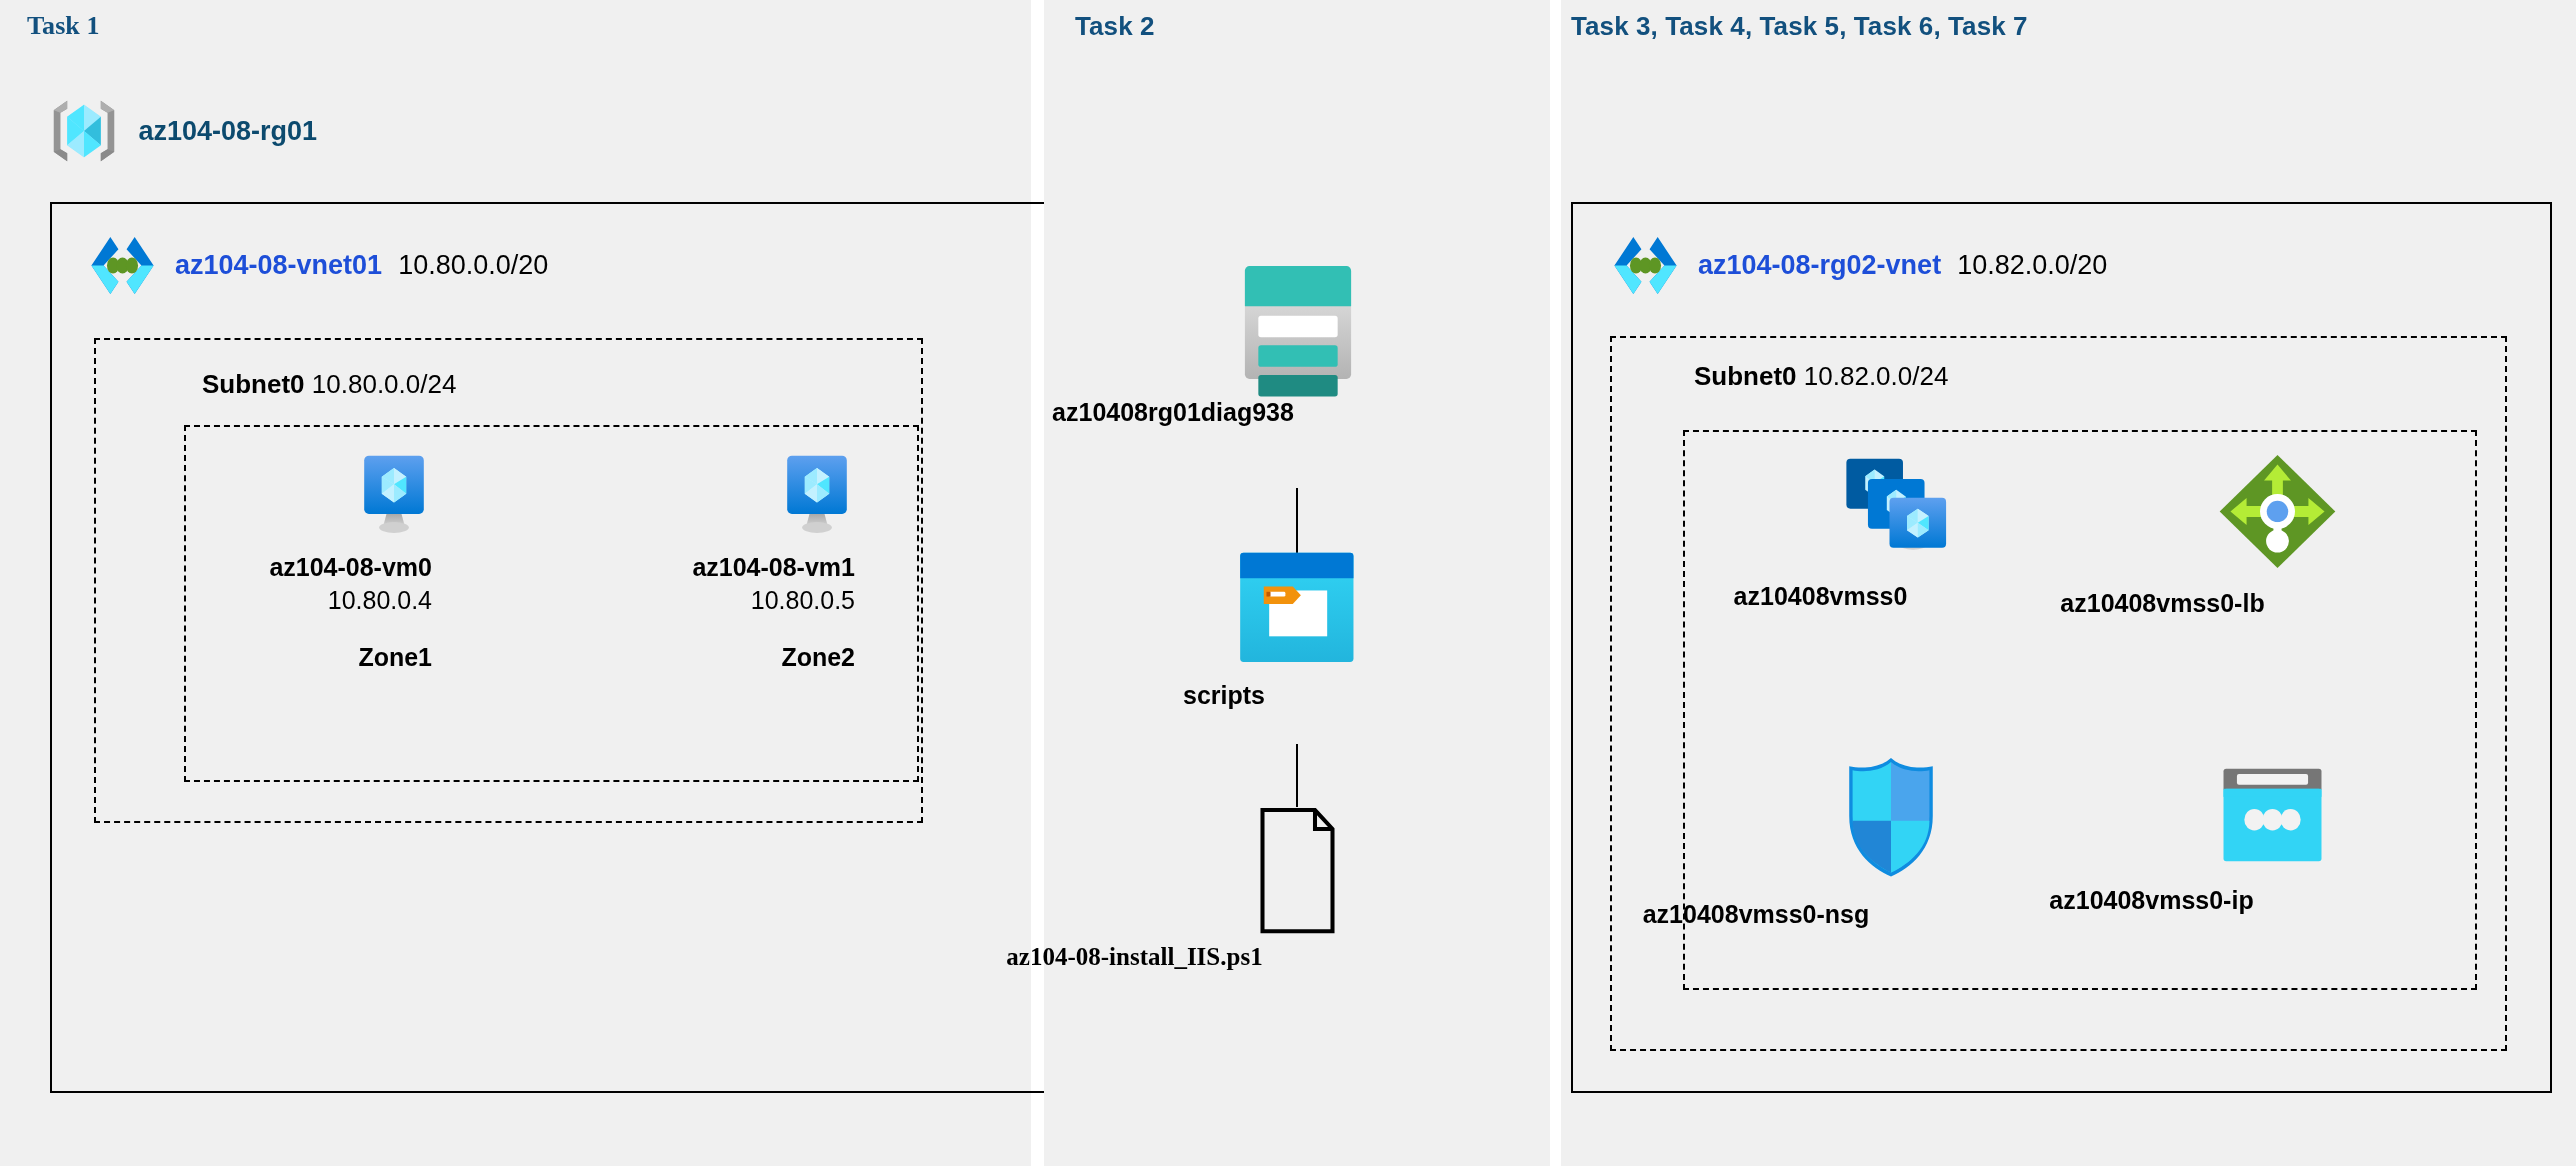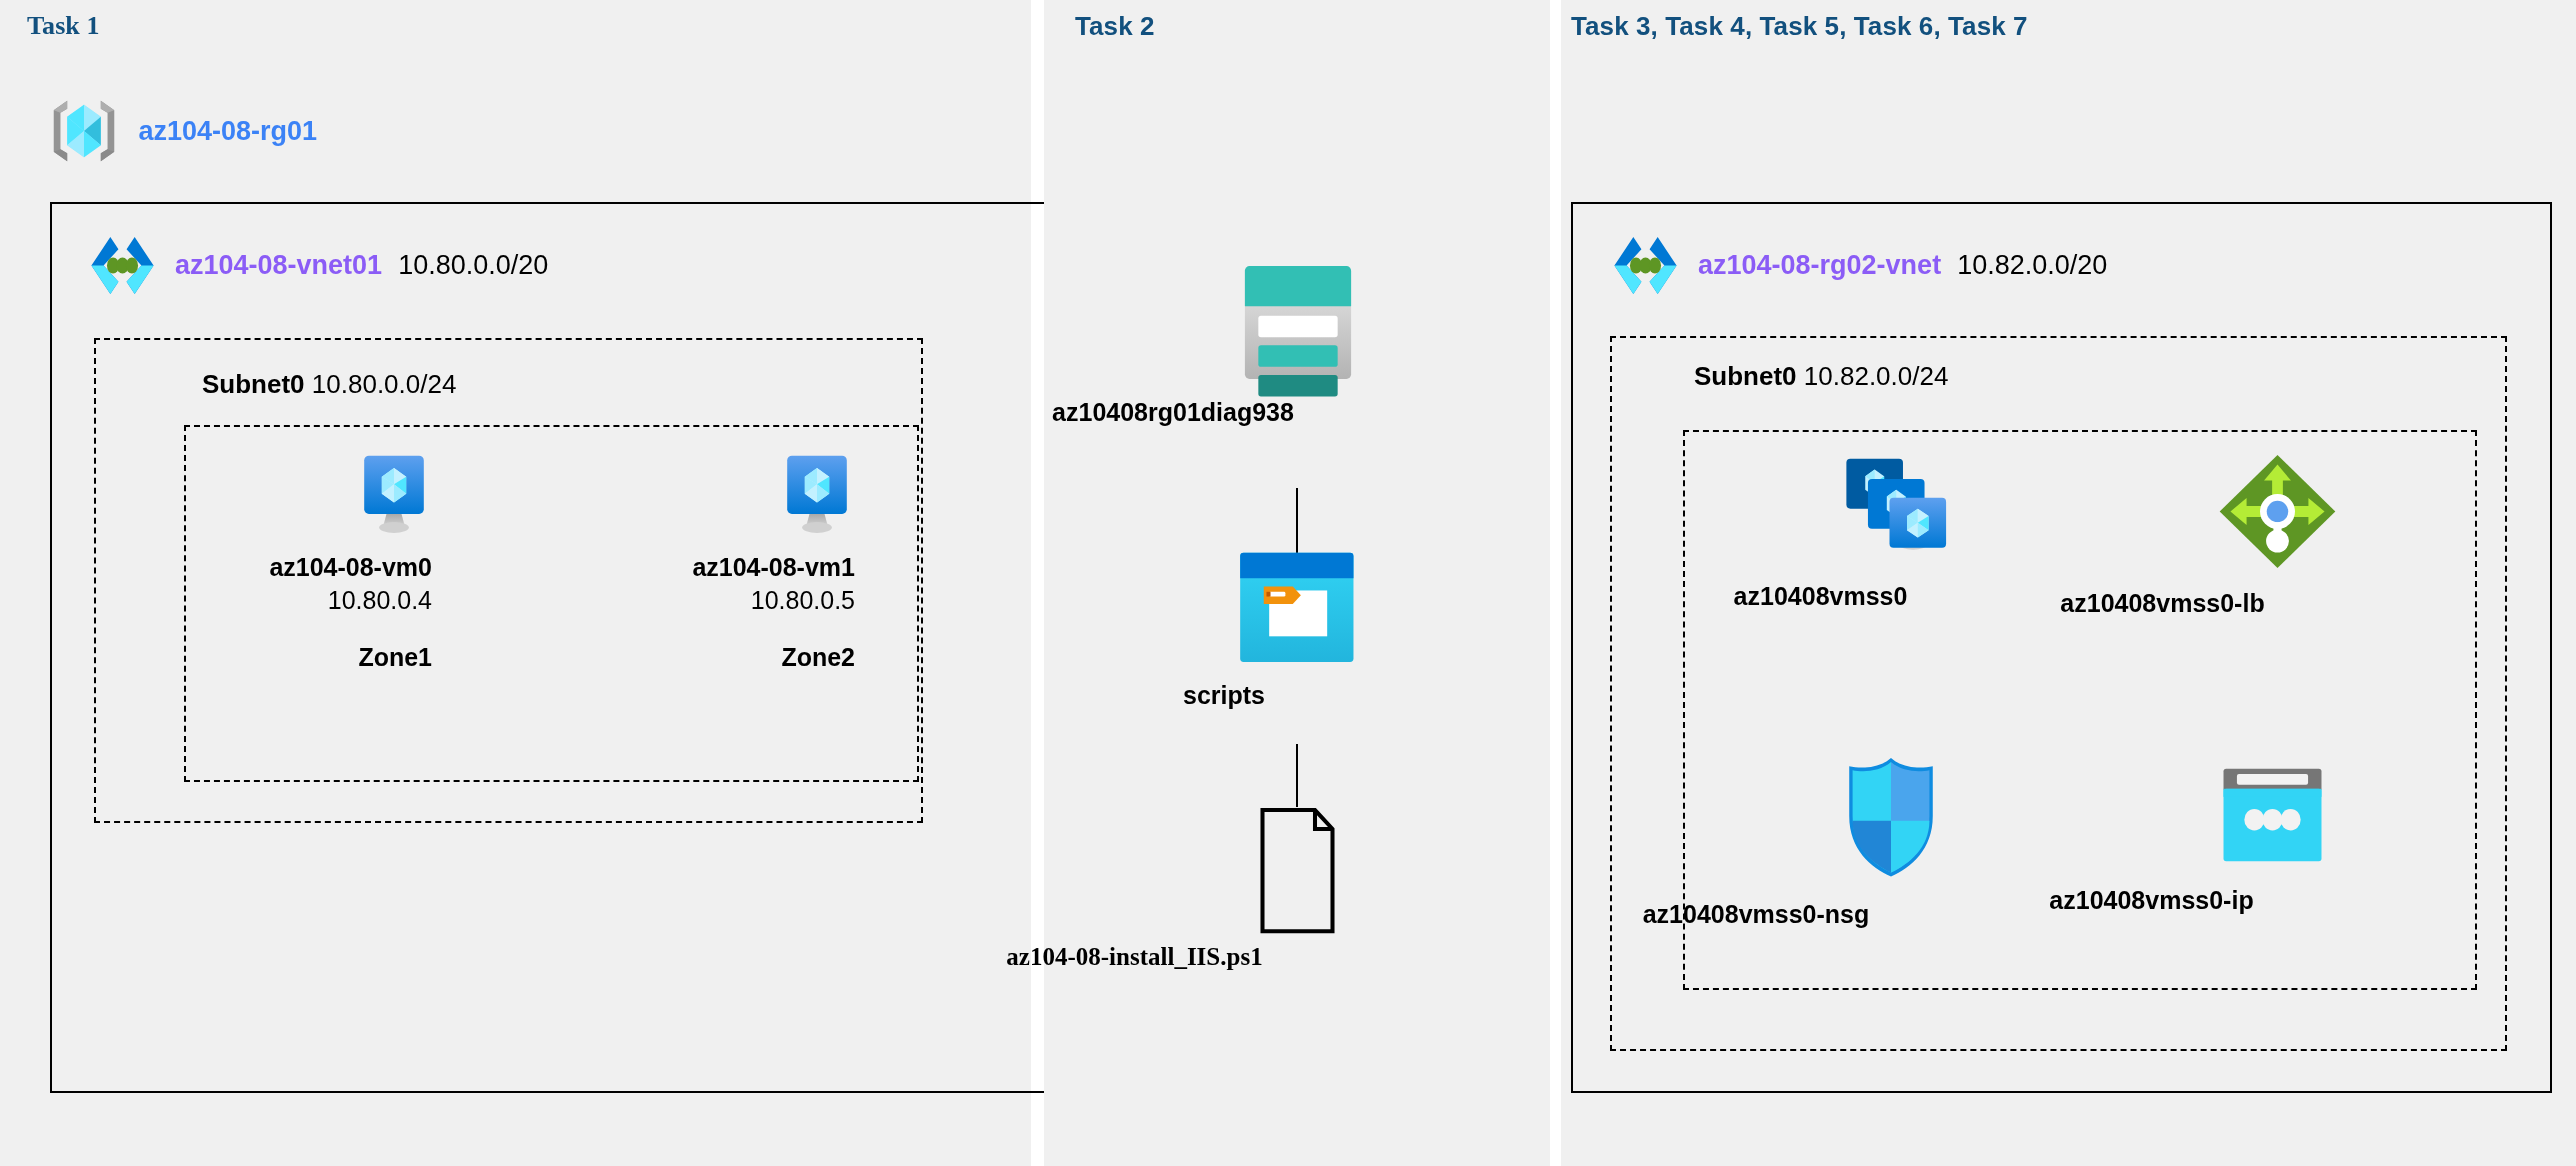--- a/index.html
+++ b/index.html
@@ -40,41 +40,41 @@
   .rg-row {
     position: absolute;
     display: flex;
     align-items: center;
     gap: 17.5px;
     white-space: nowrap;
   }
   .rg-label {
     font-size: 27px;
     font-weight: bold;
-    color: #3b82f6;
+    color: #0c4a6e;
   }
 
   
   .vnet-box {
     position: absolute;
     border: 2.7px solid #000000;
     background: transparent;
     box-sizing: border-box;
   }
   .vnet-row {
     position: absolute;
     display: flex;
     align-items: center;
     gap: 16px;
     white-space: nowrap;
   }
   .vnet-name {
     font-size: 27px;
     font-weight: bold;
-    color: #8b5cf6;
+    color: #1d4ed8;
   }
   .vnet-cidr {
     font-size: 27px;
     font-weight: normal;
     color: #000;
   }
 
   
   .dashed-box {
     position: absolute;

